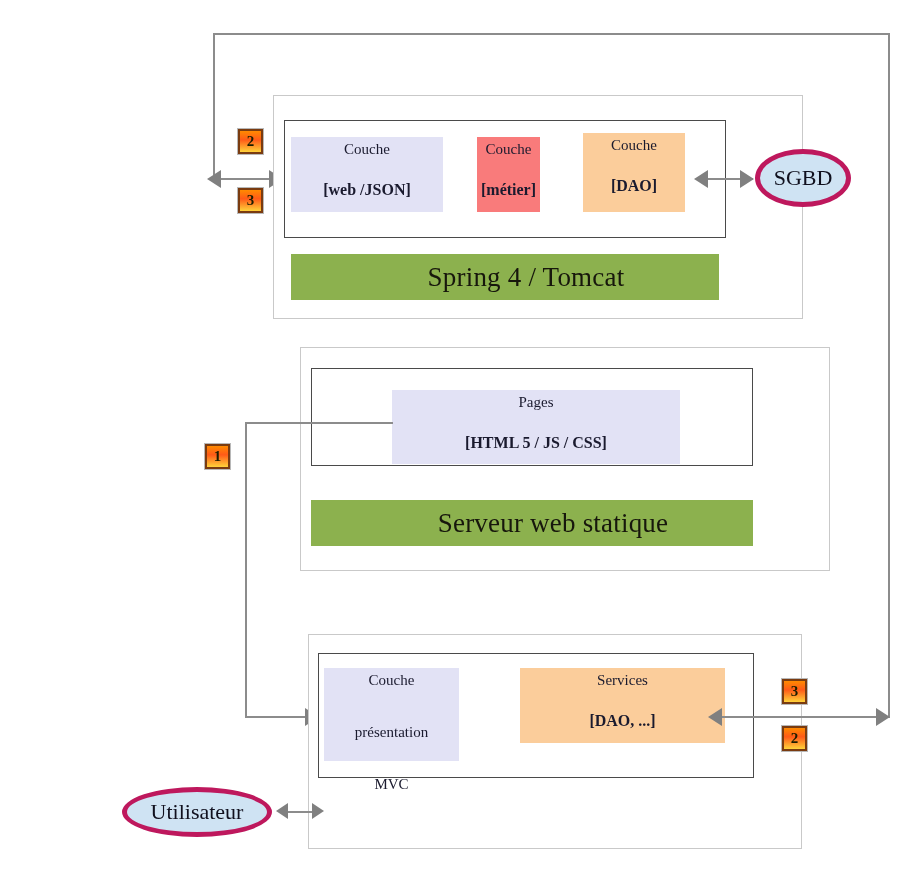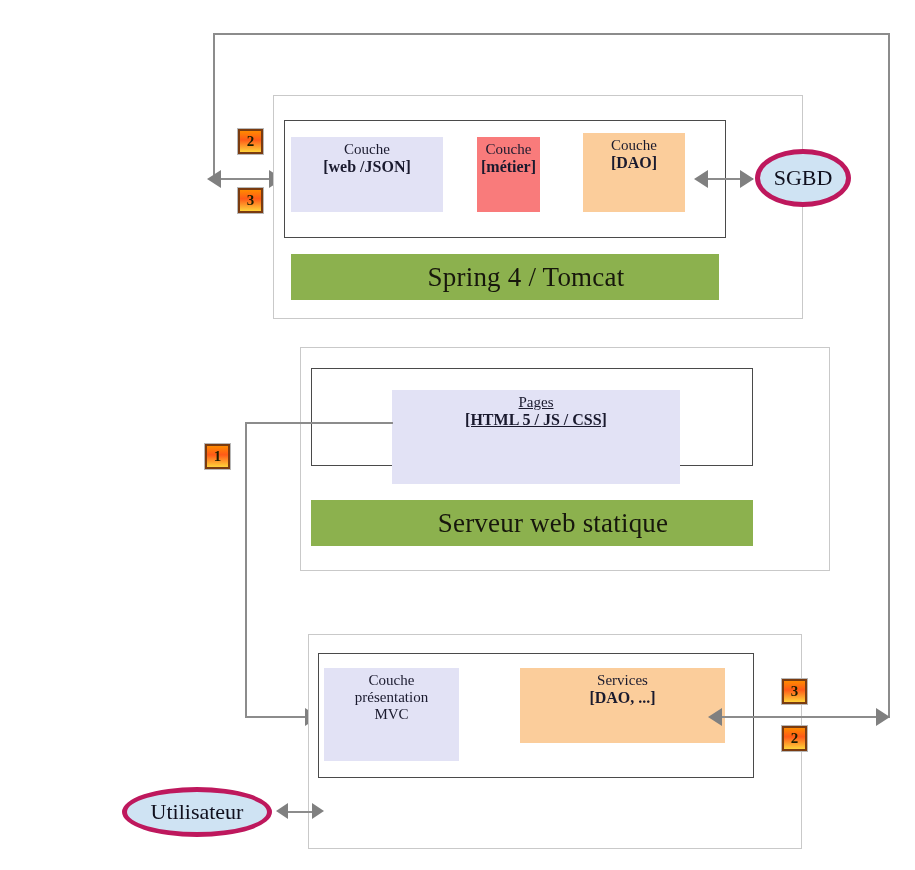--- a/index.html
+++ b/index.html
@@ -9,24 +9,24 @@
   
   .abs{position:absolute;box-sizing:border-box;}
 
   
   .tier-outer{border:1px solid #c9c9c9;background:#ffffff;}
   
   .tier-inner{border:1.5px solid #4a4a4a;background:#ffffff;}
 
   
   .comp{display:flex;flex-direction:column;align-items:center;justify-content:flex-start;
-        text-align:center;line-height:1.12;color:#1a1a2e;padding-top:4px;}
+        text-align:center;line-height:1.12;color:#1a1a2e;padding-top:4px;gap:23px;}
   .comp .l1{font-size:15px;font-weight:400;}
   .comp .l2{font-size:16px;font-weight:700;text-align:center;}
-  .comp .l1b{font-size:15px;font-weight:400;}
+  .comp .l1b{font-size:15px;font-weight:400;margin-top:12px;}
   .comp-lav{background:#e2e2f5;}
   .comp-red{background:#f97b7b;}
   .comp-peach{background:#fbcd9b;}
 
   
   .green-bar{background:#8cb14e;display:flex;align-items:center;justify-content:center;
              color:#17170c;font-size:27px;letter-spacing:.2px;padding-left:42px;}
 
   
   .ellipse{background:#cfe3f3;border:5px solid #be185d;border-radius:50%;
@@ -103,21 +103,21 @@
     <span>2</span>
   </div>
   <div class="abs badge" style="left:238px;top:188px;">
     <span>3</span>
   </div>
 
   <div class="abs tier-outer" style="left:300px;top:347px;width:530px;height:224px;"></div>
 
   <div class="abs tier-inner" style="left:311px;top:368px;width:442px;height:98px;"></div>
 
-  <div class="abs comp comp-lav" style="left:392px;top:390px;width:288px;height:94px;text-decoration:underline;">
+  <div class="abs comp comp-lav" style="left:392px;top:390px;width:288px;height:74px;">
     <span class="l1">Pages</span>
     <span class="l2">[HTML 5 / JS  / CSS]</span>
   </div>
 
   <div class="abs green-bar" style="left:311px;top:500px;width:442px;height:46px;">
     <span>Serveur web statique</span>
   </div>
 
   <div class="abs line-h" style="left:245px;top:422px;width:148px;"></div>
   <div class="abs line-v" style="left:245px;top:422px;height:294px;"></div>

